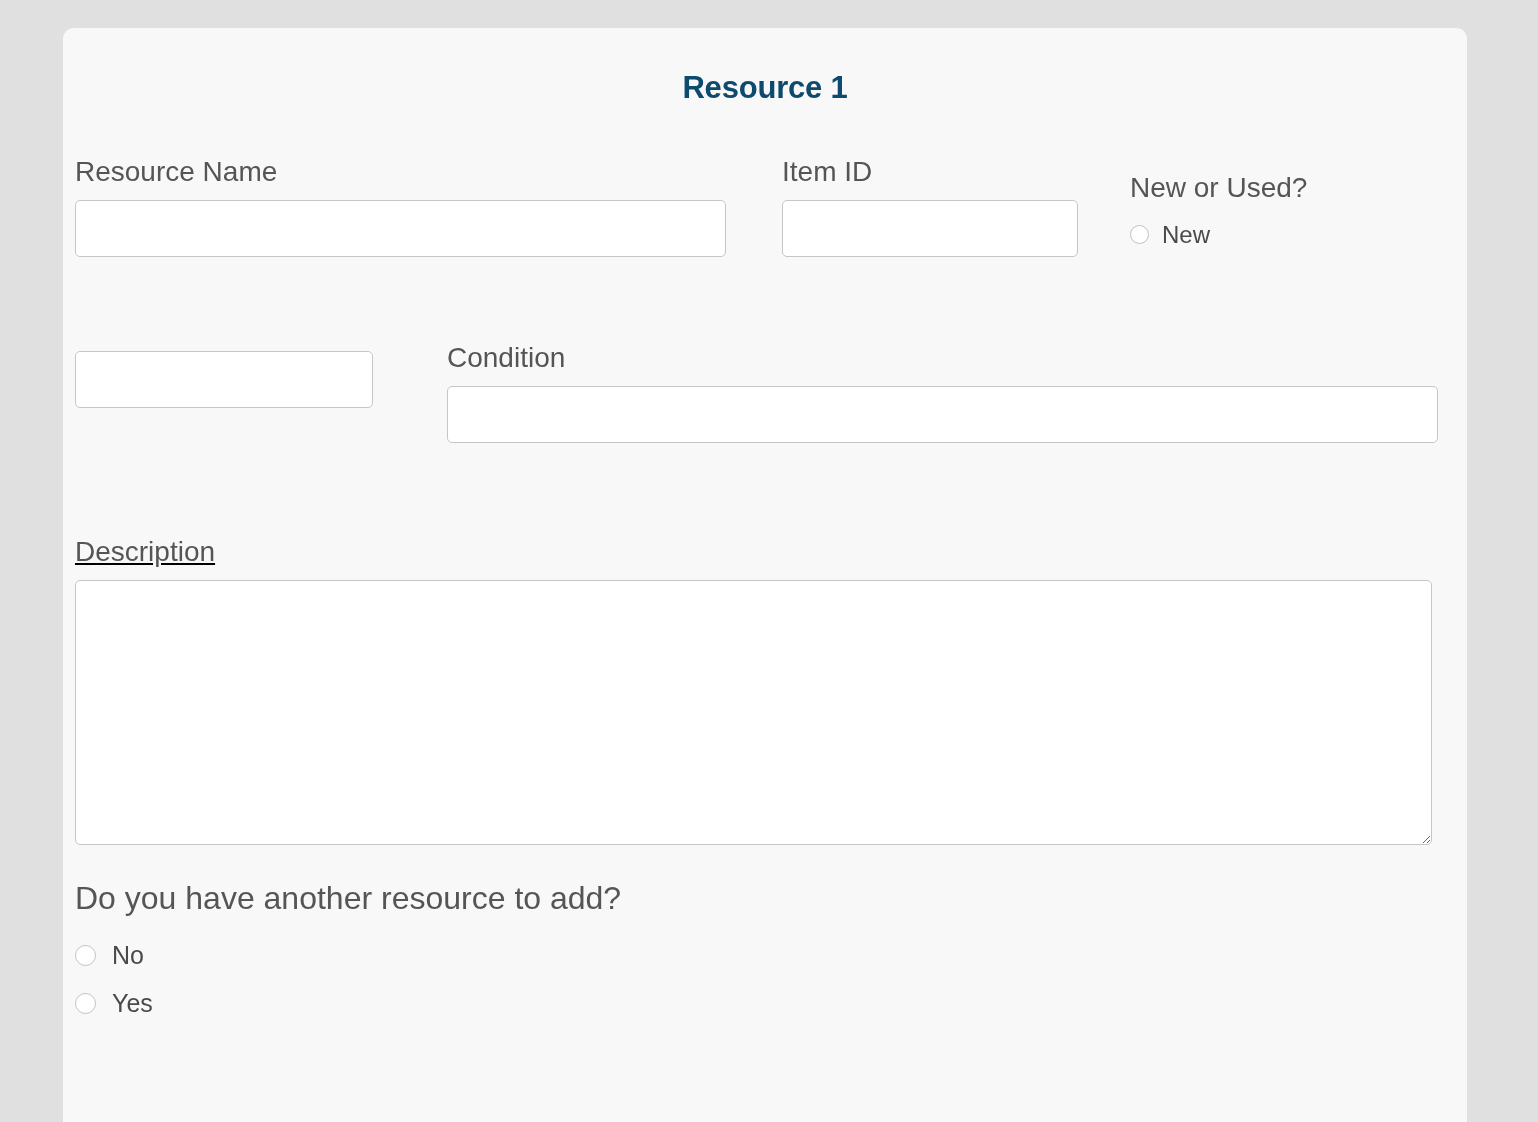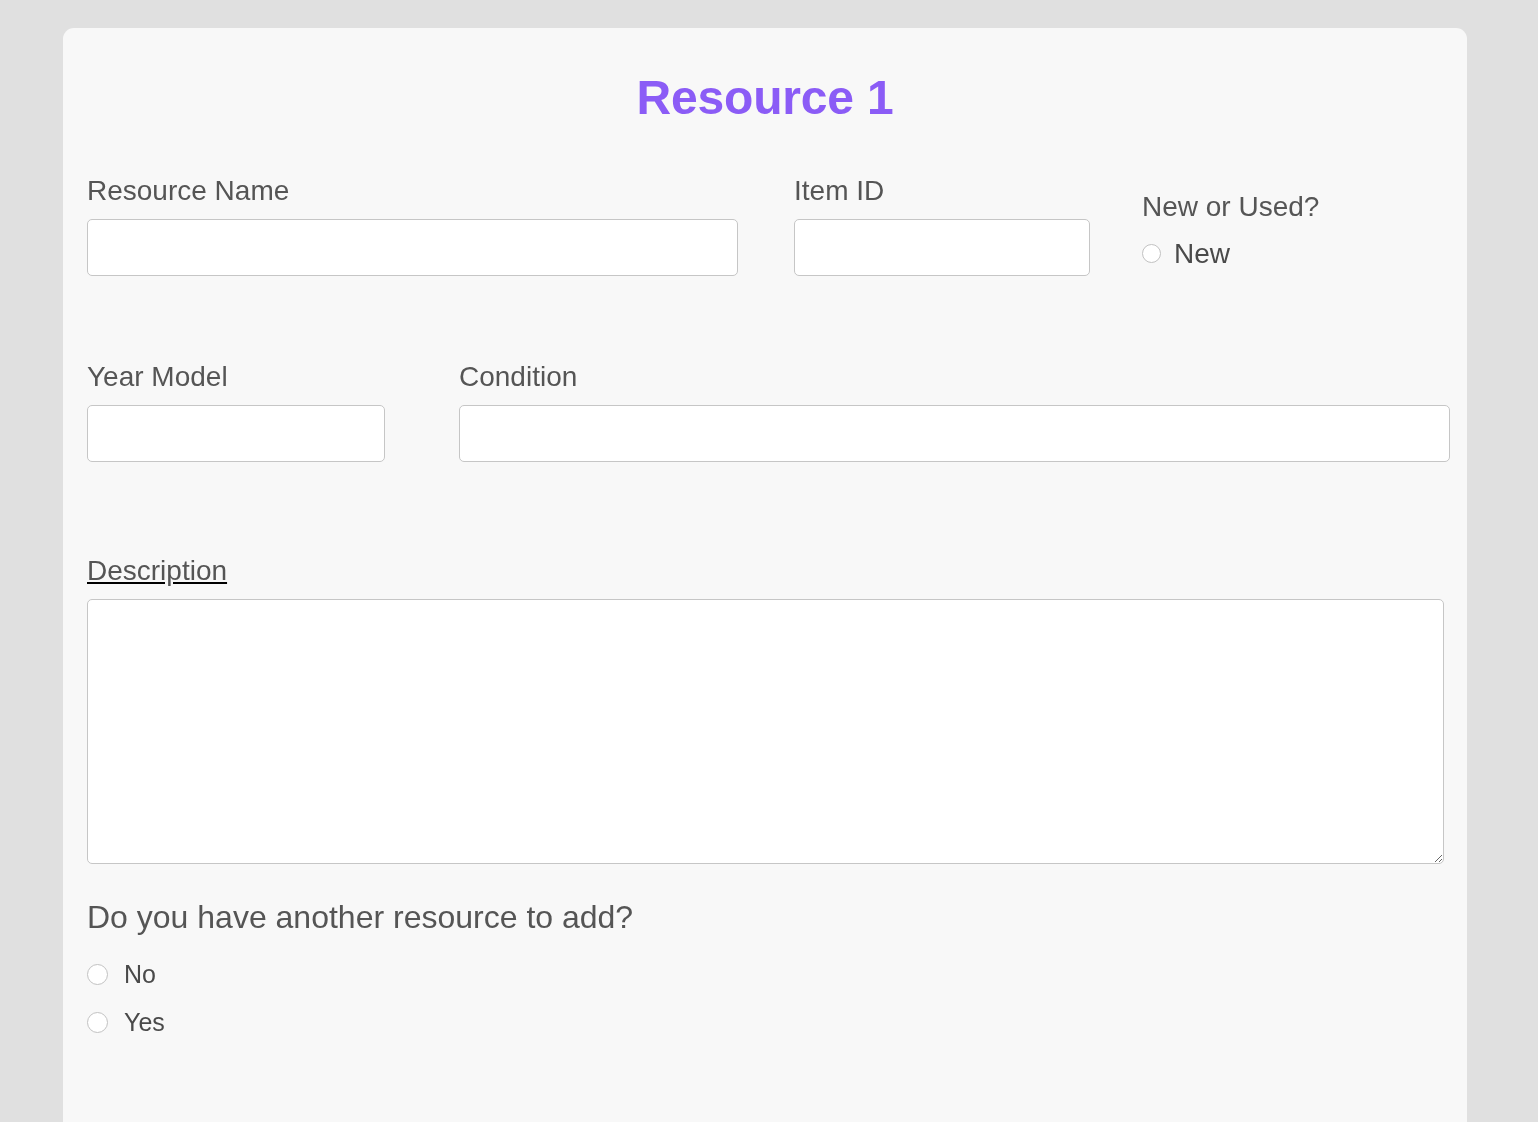--- a/index.html
+++ b/index.html
@@ -24,28 +24,28 @@
     width: 1404px;
     height: 1160px;            
     background: #f8f8f8;
     border-radius: 11px;
   }
 
   .form-title {
     margin: 0;
     padding-top: 42px;
     text-align: center;
-    font-size: 48px;
+    font-size: 31px;
     font-weight: bold;
-    color: #8b5cf6;
+    color: #0c4a6e;
     letter-spacing: -0.2px;
   }
 
   .form-body {
-    padding: 0 24px 0 24px;
+    padding: 0 24px 0 12px;
   }
 
   .field-label {
     display: block;
     font-size: 28px;
     color: #555555;
     line-height: 1.25;
     font-weight: normal;
   }
 
@@ -86,21 +86,21 @@
   .radio-dot {
     width: 19px;
     height: 19px;
     border: 1px solid #c2c2c2;
     border-radius: 50%;
     background: #ffffff;
     flex: 0 0 auto;
   }
   .radio-text {
     margin-left: 13px;
-    font-size: 28px;
+    font-size: 24px;
     color: #4a4a4a;
   }
 
   
   .row-two {
     position: relative;
     margin-top: 46px;
     height: 140px;
   }
   .col-year-model { position: absolute; left: 0px;   top: 0; width: 298px; }
@@ -168,21 +168,20 @@
             <span class="radio-text">New</span>
           </div>
         </div>
       </div>
 
     </div>
 
     <div class="row-two">
 
       <div class="col-year-model">
-        <label class="field-label">Year Model</label>
         <input class="text-input" type="text" placeholder="" style="">
       </div>
 
       <div class="col-condition">
         <label class="field-label">Condition</label>
         <input class="text-input" type="text" placeholder="" style="">
       </div>
 
     </div>
 

